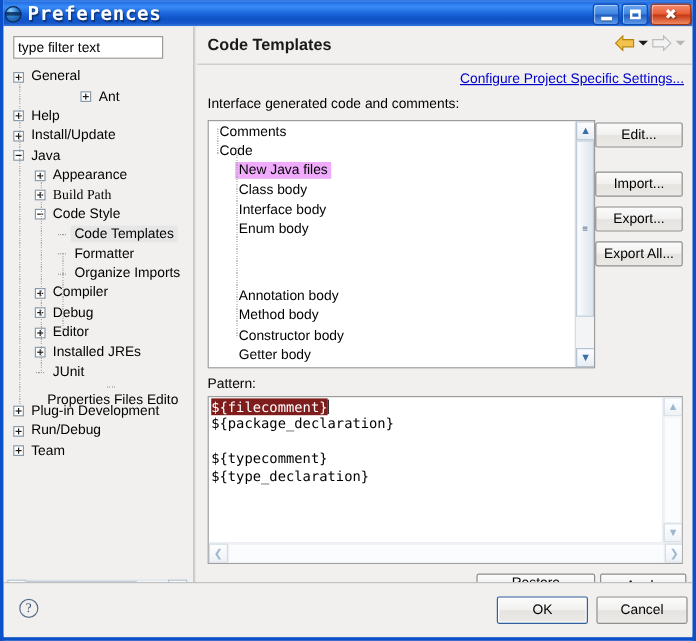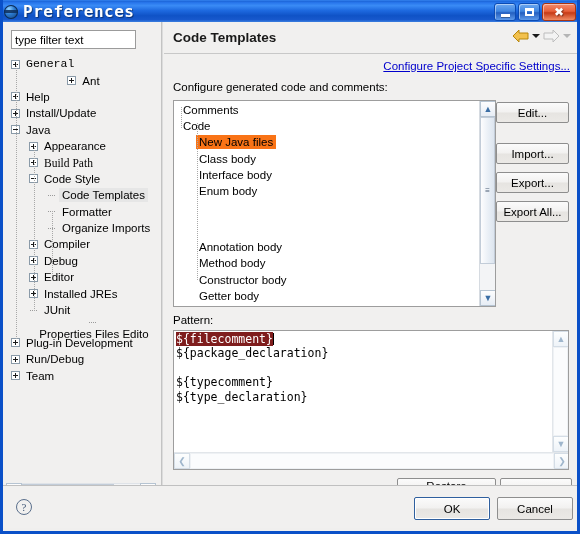--- a/index.html
+++ b/index.html
@@ -239,21 +239,21 @@
     overflow: hidden;
   }
   .tpl-row {
     height: 16.2px;
     display: flex; align-items: center;
     font-size: 11.5px; color: #000;
     white-space: nowrap;
     cursor: default;
   }
   .tpl-row .lbl { padding: 0 3px; line-height: 14px; }
-  .tpl-row.selected .lbl { background: #f97316; }
+  .tpl-row.selected .lbl { background: #f0abfc; }
 
   #tpl-vscroll {
     position: absolute; right: 0; top: 0;
     width: 16px; height: 205px;
     background: #f6f7f8;
     border-left: 1px solid #d6dbe1;
     display: flex; flex-direction: column;
   }
   .sb-arrow-v {
     width: 16px; height: 16px;
@@ -415,21 +415,21 @@
         <div class="glyph-close">✖</div>
       </div>
     </div>
   </div>
 
   <div id="content">
 
     <div id="left-pane">
       <input id="filter-input" type="text" value="type filter text" style="">
       <div id="tree-scroll">
-          <div class="tree-row" style="padding-left: 4px; font-family: Liberation Mono, monospace;">
+          <div class="tree-row" style="padding-left: 4px;">
             <span class="expander plus"></span>
             <span class="lbl">General</span>
           </div>
           <div class="tree-row" style="padding-left: 4px; justify-content: center;">
             <span class="expander plus"></span>
             <span class="lbl">Ant</span>
           </div>
           <div class="tree-row" style="padding-left: 4px;">
             <span class="expander plus"></span>
             <span class="lbl">Help</span>
@@ -534,21 +534,21 @@
             <svg class="arrow-svg" width="17" height="14" viewBox="0 0 17 14">
               <path d="M10 1 L16 7 L10 13 L10 10 L1 10 L1 4 L10 4 Z" fill="#f3f3f3" stroke="#bdbdbd" stroke-width="1"></path>
             </svg>
           </span>
           <span class="caret light"></span>
         </div>
       </div>
 
       <div id="link-config">Configure Project Specific Settings...</div>
 
-      <div id="label-configure">Configure generated code and comments:</div>
+      <div id="label-configure">Interface generated code and comments:</div>
 
       <div id="tpl-box">
         <div id="tpl-list">
             <div class="tpl-row" style="padding-left: 2px;">
               <span class="expander plus"></span>
               <span class="lbl">Comments</span>
             </div>
             <div class="tpl-row" style="padding-left: 2px;">
               <span class="expander"></span>
               <span class="lbl">Code</span>

